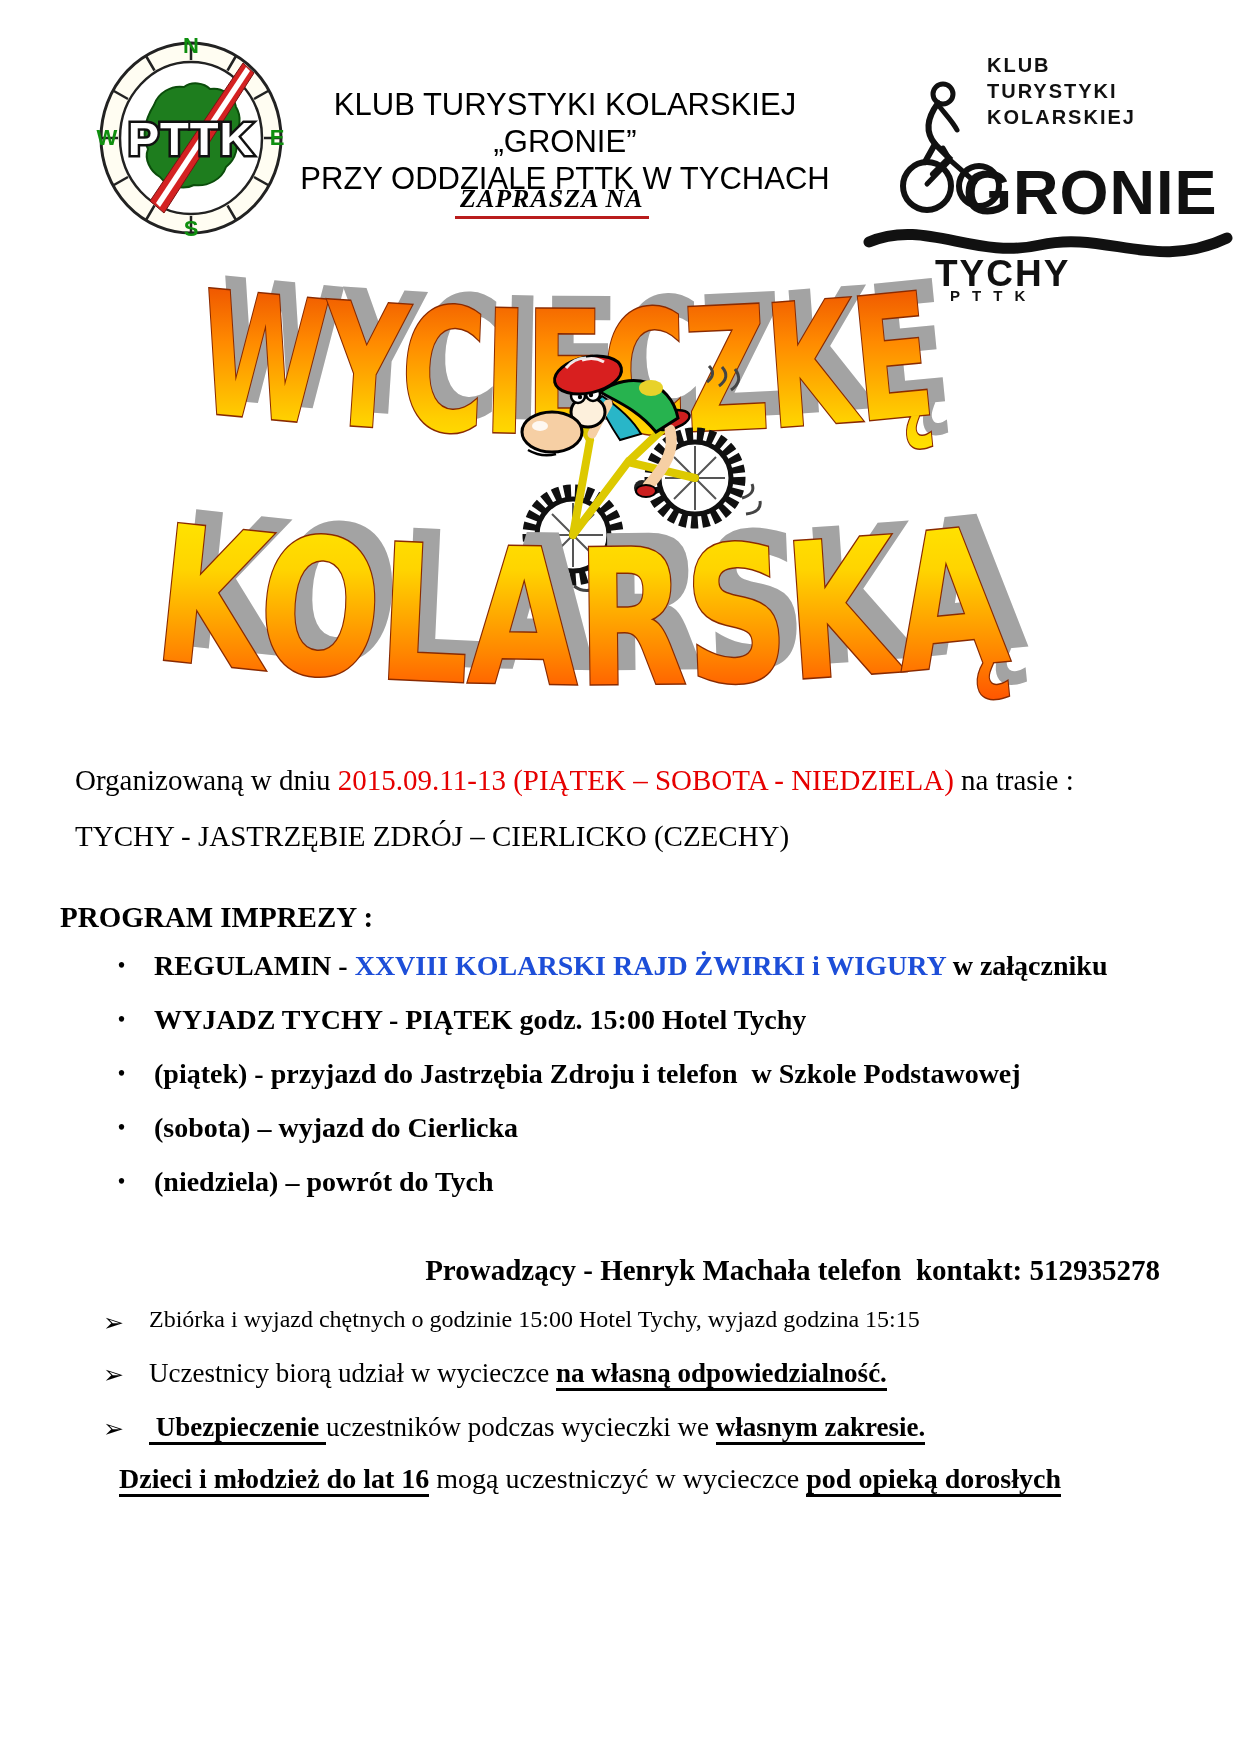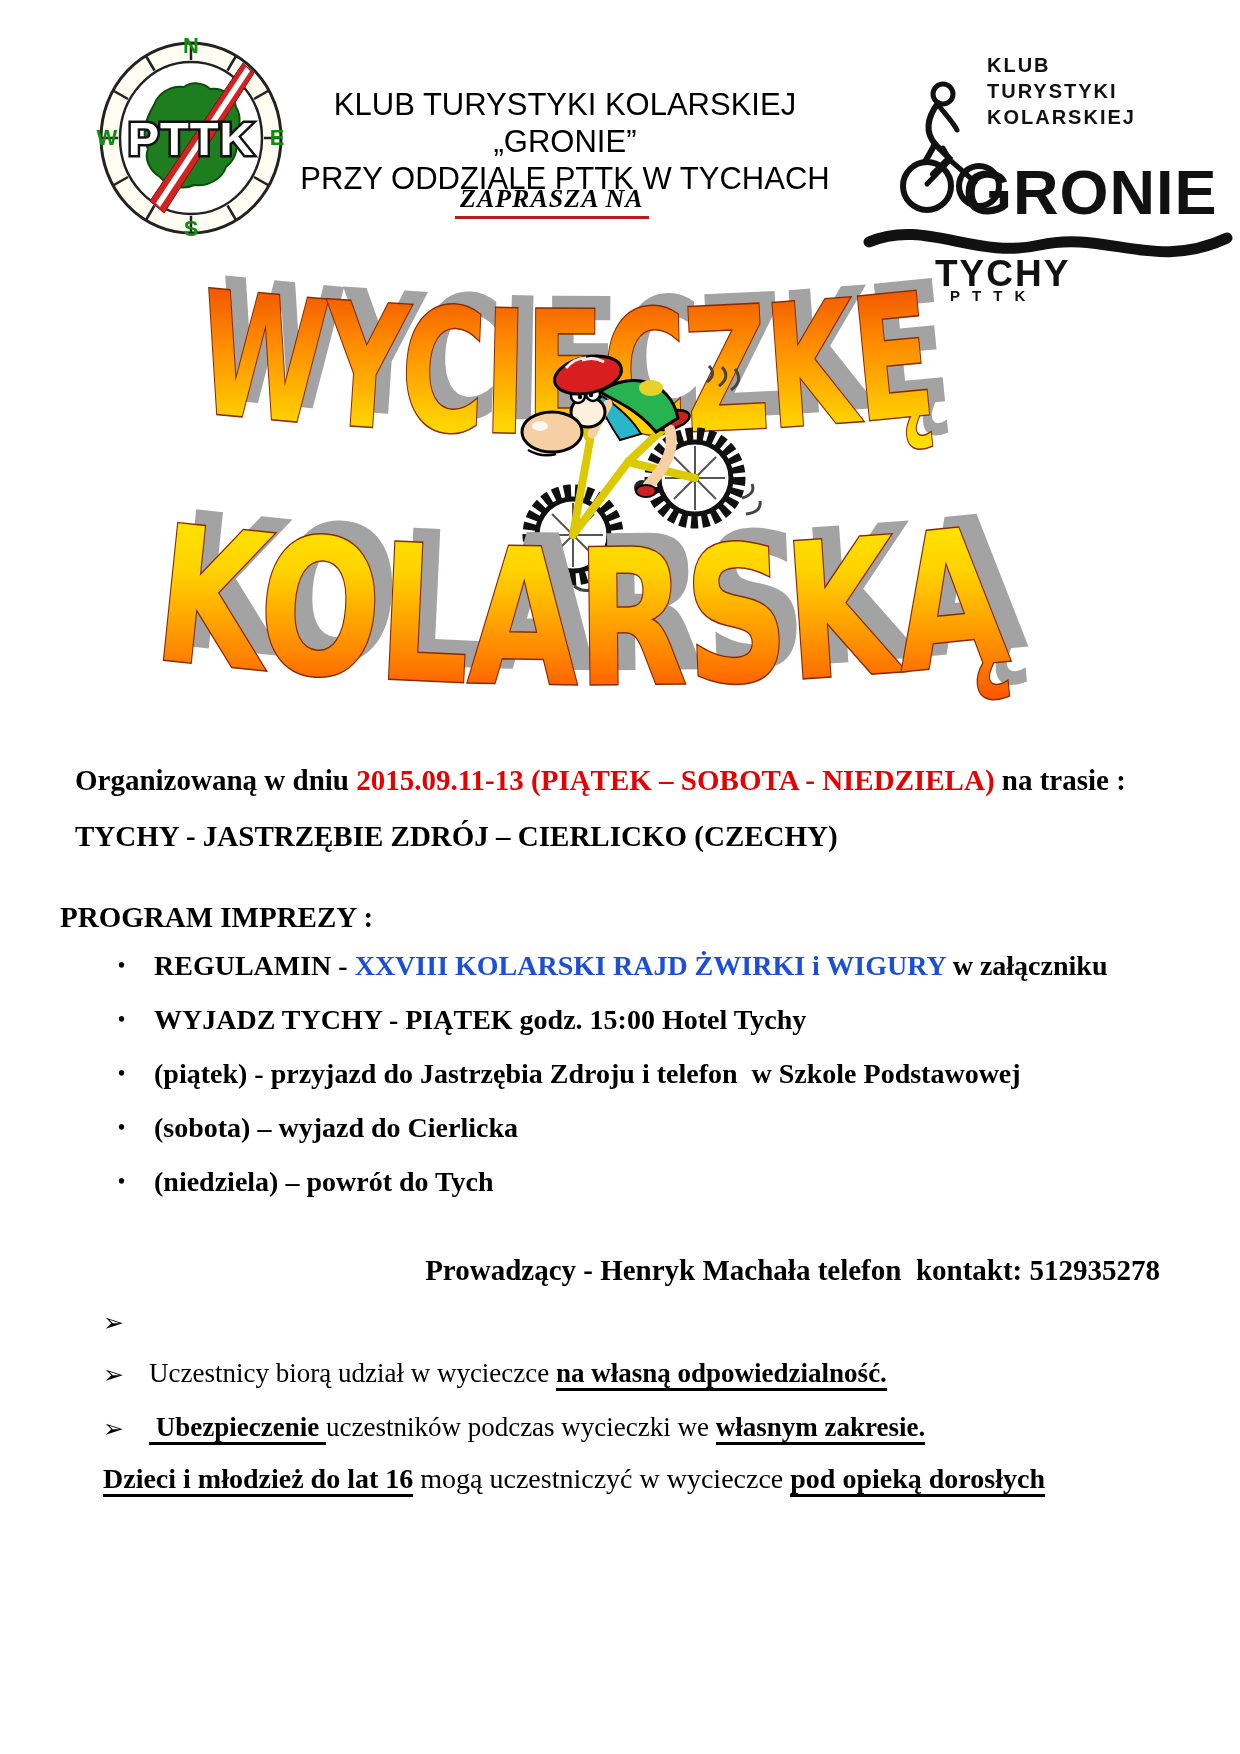--- a/index.html
+++ b/index.html
@@ -15,21 +15,21 @@
   .invite{position:absolute;left:455px;top:184px;font-style:italic;font-weight:bold;
           font-size:26px;border-bottom:3px solid #b91c1c;padding:0 5px 2px 5px;letter-spacing:1px;}
 
   
   .wa1{position:absolute;left:180px;top:243px;width:790px;height:250px;}
   .wa2{position:absolute;left:135px;top:462px;width:910px;height:285px;}
   .wa-text{font-family:"DejaVu Sans",sans-serif;font-weight:bold;}
   .cyclist{position:absolute;left:470px;top:330px;width:300px;height:265px;}
 
   
-  .intro{position:absolute;left:75px;top:752px;width:1110px;font-weight:bold;
+  .intro{position:absolute;left:75px;top:752px;width:1110px;font-weight:normal;
          font-size:29px;line-height:56px;}
   .intro span{white-space:pre-wrap;}
   .red{color:#e60000;}
   .blue{color:#1d4ed8;font-family:Liberation Serif, serif;}
   .program-title{position:absolute;left:60px;top:901px;font-weight:bold;font-size:29px;}
   .program-list{position:absolute;left:118px;top:950px;width:1070px;list-style:none;
                 margin:0;padding:0;font-weight:bold;font-size:28px;}
   .program-list li{display:flex;align-items:flex-start;height:54px;}
   .bullet{width:36px;font-size:20px;padding-top:4px;flex:none;}
   .li-text{white-space:pre-wrap;}
@@ -39,21 +39,21 @@
           font-weight:bold;font-size:29px;white-space:pre-wrap;}
 
   .notes{position:absolute;left:103px;top:1306px;width:1100px;}
   .note{display:flex;align-items:flex-start;}
   .note .arrow{width:46px;font-size:25px;padding-top:2px;flex:none;}
   .note-text{white-space:pre-wrap;}
   .note-text span{white-space:pre-wrap;}
   .n1{font-size:24px;margin-bottom:21px;}
   .n2{font-size:27px;margin-bottom:23px;}
   .n3{font-size:27px;margin-bottom:20px;}
-  .children-note{font-size:28px;margin-left:0;}
+  .children-note{font-size:28px;margin-left:16px;}
   .bu{font-weight:bold;border-bottom:3px solid #000;padding-bottom:0;}
 </style>
 </head>
 <body>
 
 <div class="page">
 
   <svg class="pttk-logo" viewBox="0 0 190 205">
     <ellipse cx="95" cy="105" rx="90" ry="95" fill="#fffdf2" stroke="#222" stroke-width="3"></ellipse>
     <ellipse cx="95" cy="105" rx="71" ry="76" fill="#ffffff" stroke="#222" stroke-width="2.5"></ellipse>
@@ -205,20 +205,21 @@
       <span class="bullet">•</span>
       <span class="li-text">(niedziela) – powrót do Tych</span>
     </li>
   </ul>
 
   <div class="leader">Prowadzący - Henryk Machała telefon  kontakt: 512935278</div>
 
   <div class="notes">
     <div class="note n1">
       <span class="arrow">➢</span>
+      <span class="note-text">Zbiórka i wyjazd chętnych o godzinie 15:00 Hotel Tychy, wyjazd godzina 15:15</span>
     </div>
     <div class="note n2">
       <span class="arrow">➢</span>
       <span class="note-text"><span>Uczestnicy biorą udział w wycieczce </span><span class="bu">na własną odpowiedzialność.</span></span>
     </div>
     <div class="note n3">
       <span class="arrow">➢</span>
       <span class="note-text"><span class="bu"> Ubezpieczenie </span><span>uczestników podczas wycieczki we </span><span class="bu">własnym zakresie.</span></span>
     </div>
     <div class="children-note">

